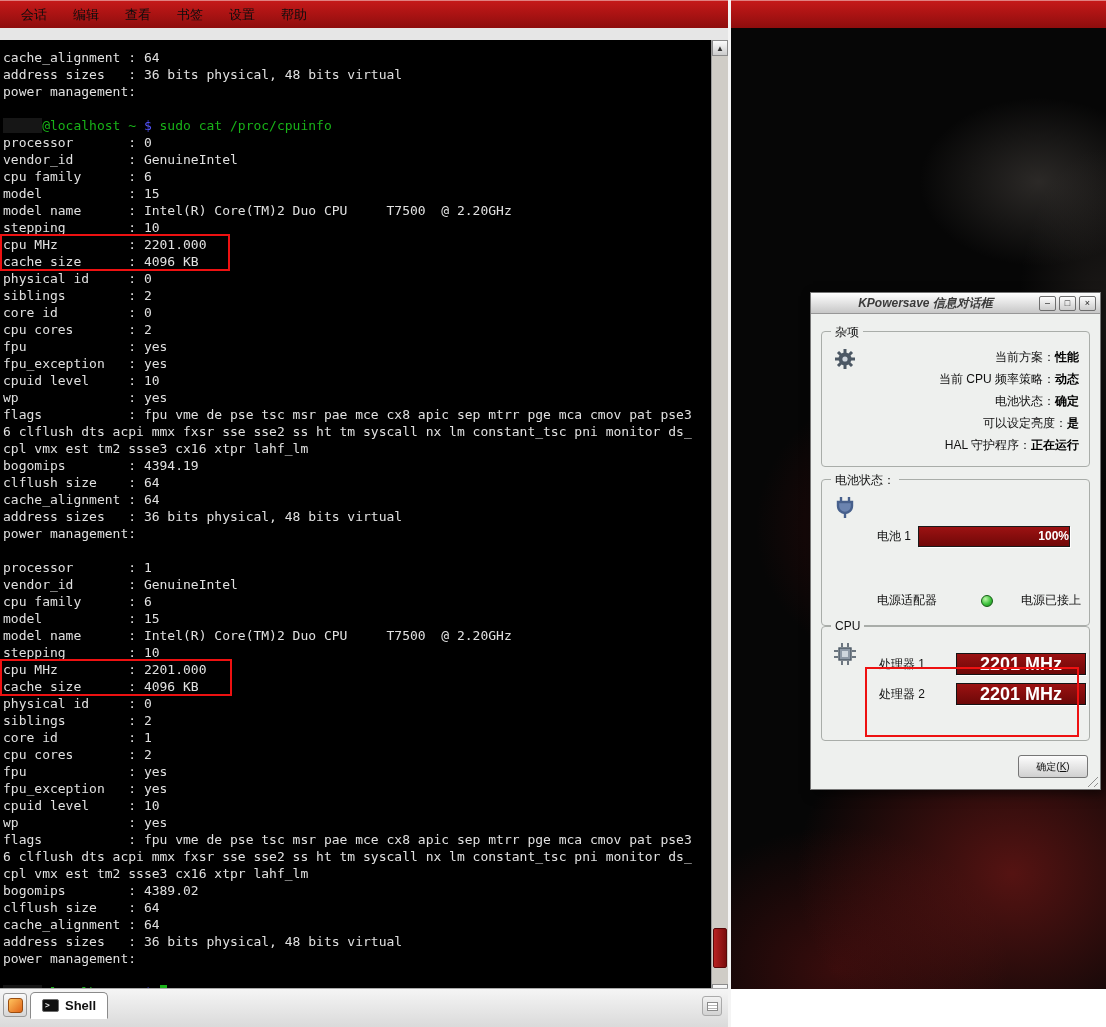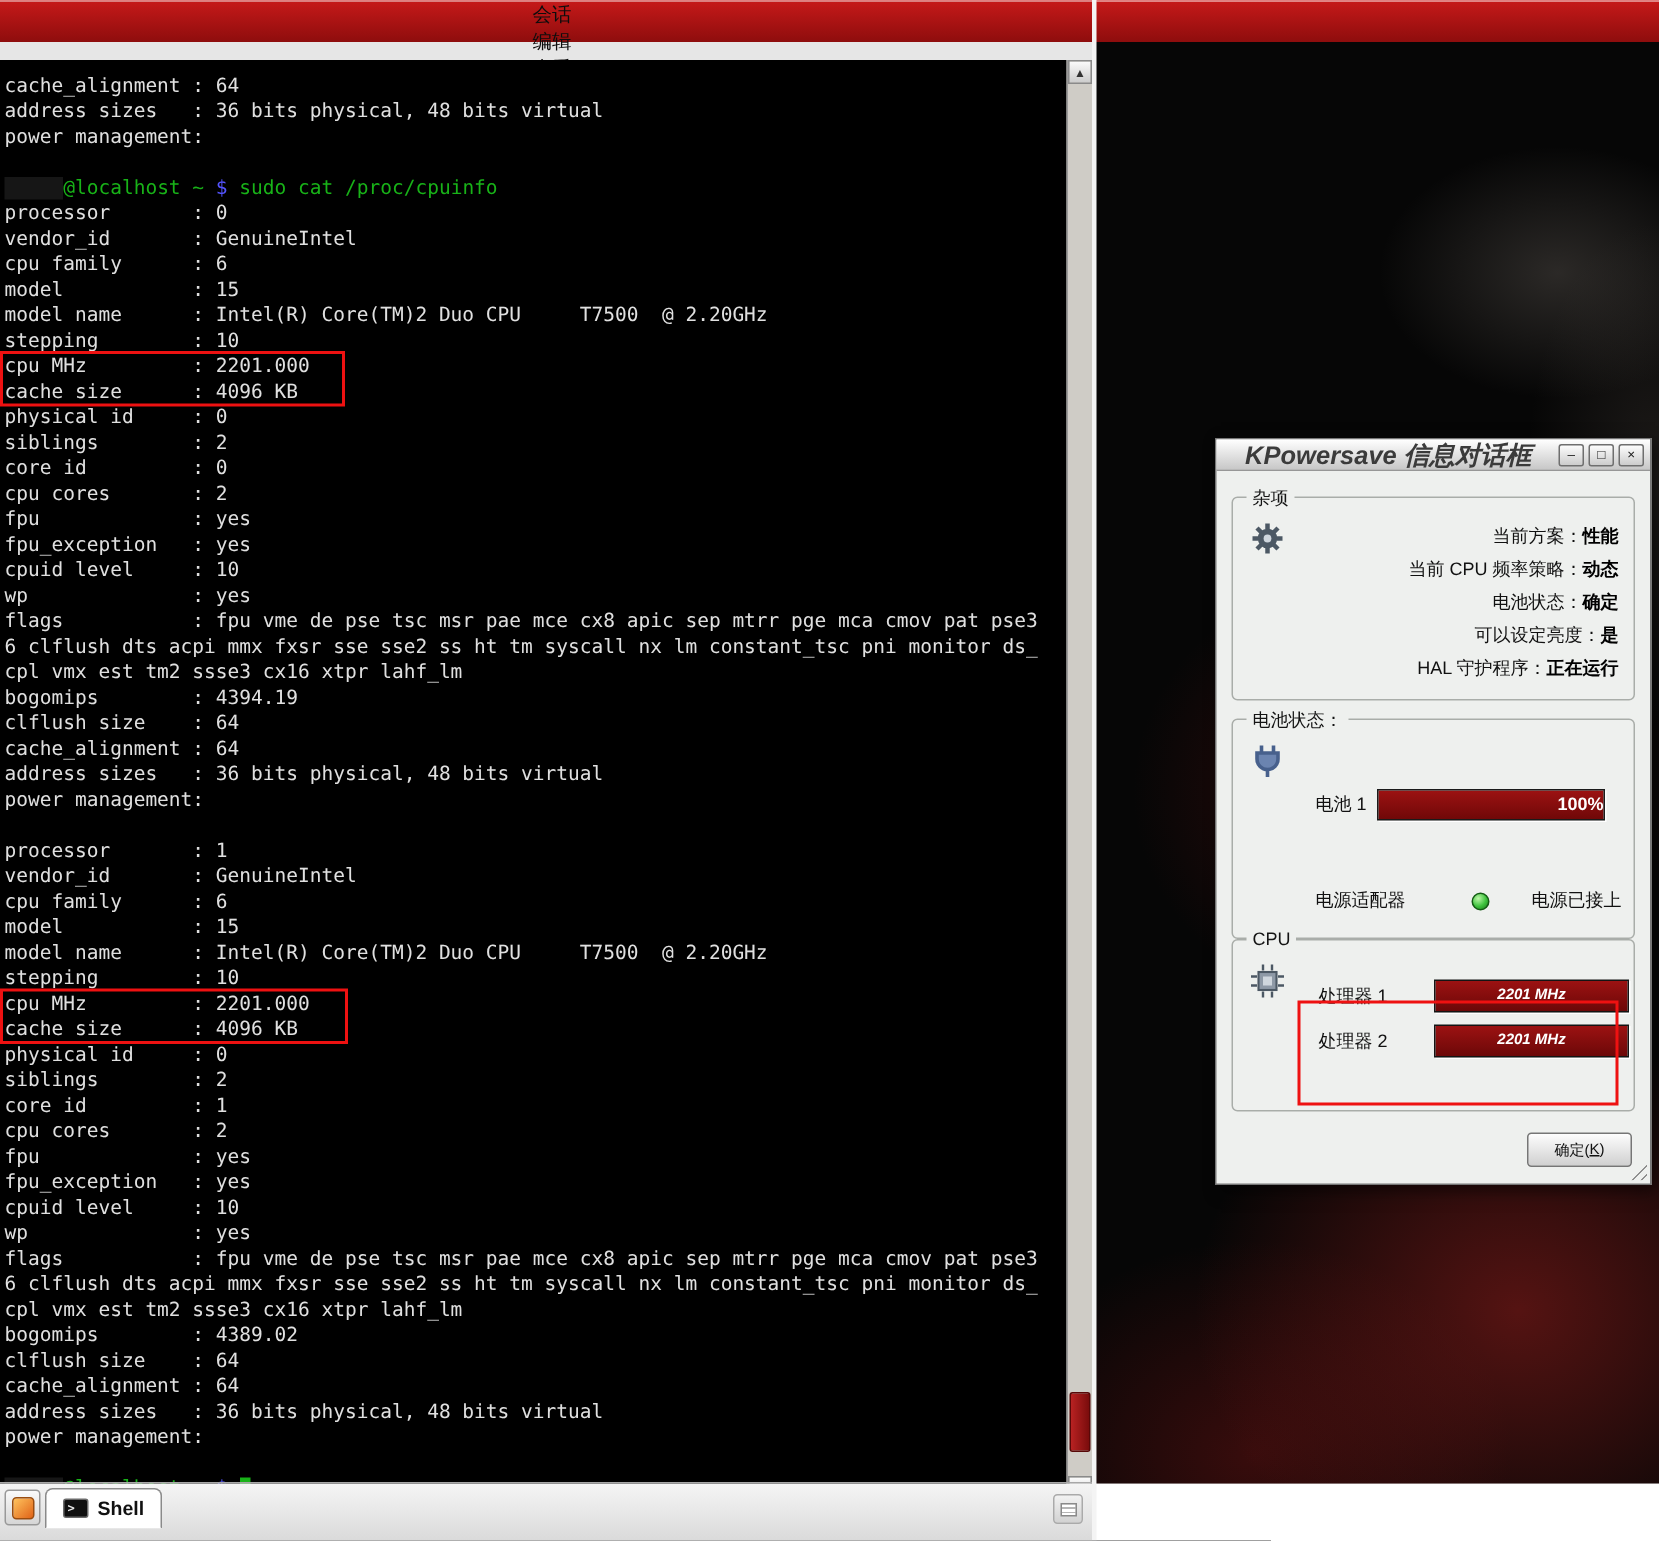--- a/index.html
+++ b/index.html
@@ -5,21 +5,21 @@
   * { margin:0; padding:0; box-sizing:border-box; }
   body { font-family:"Liberation Sans","DejaVu Sans",sans-serif; background:#fff; }
   .canvas { position:relative; width:1106px; height:1027px; background:#fff; overflow:hidden; }
 
   
   .konsole { position:absolute; left:0; top:0; width:728px; height:1027px; background:#e6e6e6; }
   .divider { position:absolute; left:728px; top:0; width:3px; height:1027px; background:#f4f4f4; }
 
   .menubar { position:absolute; left:0; top:0; width:728px; height:28px;
              background:linear-gradient(#c51919,#8e0d0d); display:flex; align-items:center;
-             padding-left:8px; border-top:1px solid #e08080;flex-direction:column; }
+             padding-left:8px; border-top:1px solid #e08080; }
   .menu-item { color:#0d0d0d; font-size:13px; padding:0 13px; height:100%;
                display:flex; align-items:center; cursor:default; }
 
   .term-area { position:absolute; left:0; top:40px; width:728px; height:960px; background:#000; }
   .term-text { position:absolute; left:3px; top:9px; font-family:"DejaVu Sans Mono","Liberation Mono",monospace;
                font-size:13px; line-height:17px; color:#e0e0e0; white-space:pre; }
   .tline { height:17px; }
   .seg-default  { color:#e0e0e0; }
   .seg-green    { color:#18b218; }
   .seg-blue     { color:#5454ff; }
@@ -70,21 +70,21 @@
       radial-gradient(300px 260px at 75% 88%, rgba(150,30,28,0.55), transparent 72%),
       radial-gradient(230px 190px at 28% 98%, rgba(118,20,20,0.45), transparent 75%),
       #060606; }
 
   
   .dialog { position:absolute; left:810px; top:292px; width:291px; height:498px;
             background:#eef0ee; border:1px solid #767676; box-shadow:3px 4px 10px rgba(0,0,0,0.55);
             font-size:12px; color:#111; }
   .titlebar { height:21px; background:linear-gradient(#ffffff,#c7c7c7); border-bottom:1px solid #979797;
               display:flex; align-items:center; padding:0 4px; }
-  .dlg-title { flex:1; text-align:center; font-style:italic; font-weight:bold; color:#3b3b3b; font-size:17px;
+  .dlg-title { flex:1; text-align:center; font-style:italic; font-weight:bold; color:#3b3b3b; font-size:12px;
                white-space:nowrap; overflow:hidden; }
   .wbtn { width:17px; height:15px; margin-left:3px; background:linear-gradient(#fdfdfd,#cccccc);
           border:1px solid #6f6f6f; border-radius:2px; font-size:9px; line-height:1; color:#222;
           display:flex; align-items:center; justify-content:center; }
 
   .group { position:absolute; left:10px; border:1px solid #a9ada9; border-radius:4px; }
   .grp-title { position:absolute; top:-8px; left:9px; background:#eef0ee; padding:0 4px; color:#141414; }
   .grp-misc { top:38px; width:269px; height:136px; }
   .grp-batt { top:186px; width:269px; height:147px; }
   .grp-cpu  { top:333px; width:269px; height:115px; }
@@ -105,21 +105,21 @@
   .led { width:12px; height:12px; border-radius:50%; margin-left:20px;
          background:radial-gradient(circle at 35% 30%, #bdf7a8, #3cc23c 55%, #1d7a1d);
          border:1px solid #145c14; }
   .adp-status { margin-left:28px; white-space:nowrap; }
 
   .cpu-rows { position:absolute; left:57px; top:22px; }
   .cpu-row { display:flex; align-items:center; height:30px;gap:19px; }
   .cpu-label { width:58px; white-space:nowrap; }
   .cpu-bar { width:130px; height:22px; background:linear-gradient(#9c1212,#6c0808);
              border:1px solid #141414; box-shadow:1px 1px 0 #ffffff; color:#fff; font-weight:bold;
-             text-align:center; line-height:20px; font-size:10px;font-style:italic; }
+             text-align:center; line-height:20px; font-size:18px; }
   .dlg-hl { position:absolute; left:54px; top:374px; width:214px; height:70px; border:2px solid #ee1111; }
 
   .ok-btn { position:absolute; left:207px; top:462px; width:70px; height:23px;
             background:linear-gradient(#fdfdfd,#d0d0d0); border:1px solid #767676; border-radius:3px;
             display:flex; align-items:center; justify-content:center; font-size:10px; color:#111; }
   .ok-key { text-decoration:underline; }
   .grip { position:absolute; right:2px; bottom:2px; width:13px; height:13px;
           background:repeating-linear-gradient(135deg, transparent 0 3px, #8f8f8f 3px 4px);
           clip-path:polygon(100% 0, 100% 100%, 0 100%); }
 </style>

